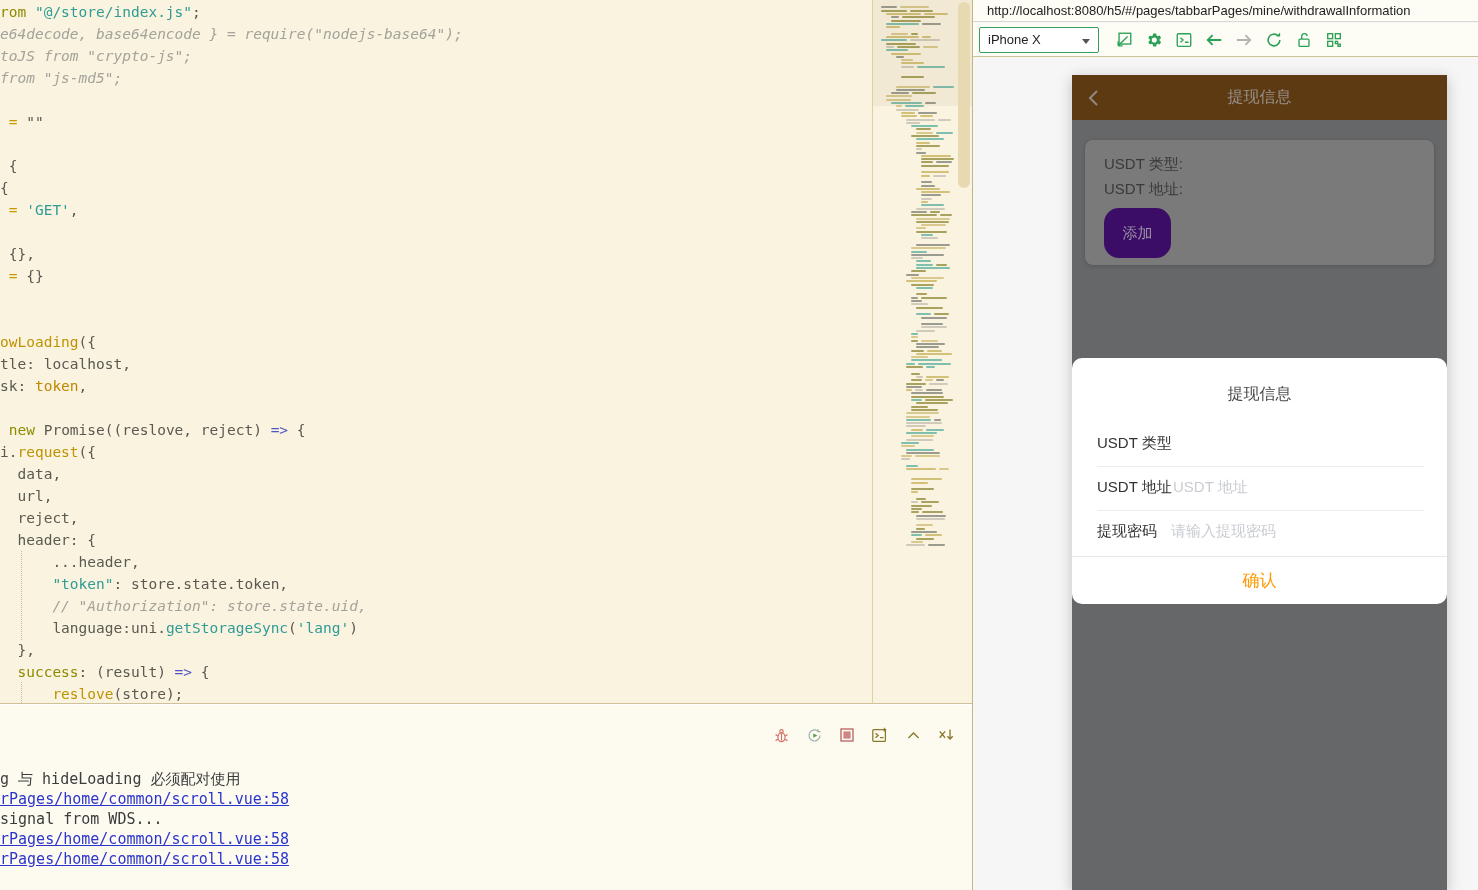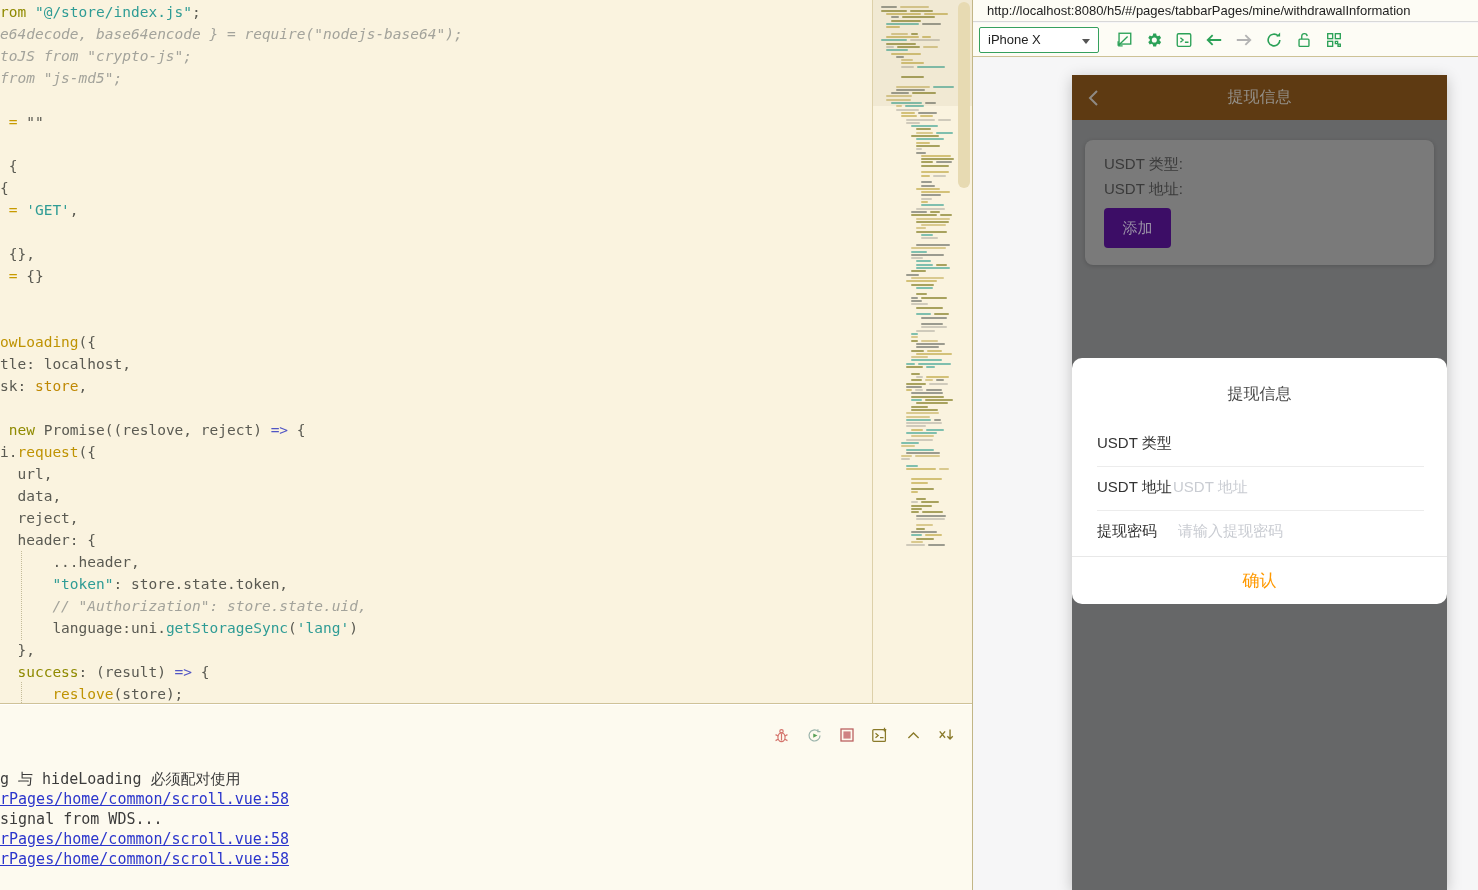--- a/index.html
+++ b/index.html
@@ -72,32 +72,32 @@
   .navbar { position:absolute; left:0; top:0; width:375px; height:45px; background:#5e3a12; }
   .navbar .nav-title { position:absolute; left:0; top:12px; width:100%; text-align:center;
                        font-size:16px; color:#949089; }
   .navbar .back-btn { position:absolute; left:13px; top:13px; width:20px; height:20px; cursor:pointer; }
   .dim { position:absolute; left:0; top:45px; width:375px; height:770px; background:#666768; }
 
   .wcard { position:absolute; left:13px; top:20px; width:349px; height:125px;
            background:#7a7a7a; border-radius:8px; box-shadow:0 1px 4px rgba(0,0,0,.18); }
   .wcard .cl1 { position:absolute; left:19px; top:15px; font-size:15px; color:#3a3a3a; }
   .wcard .cl2 { position:absolute; left:19px; top:40px; font-size:15px; color:#3a3a3a; }
-  .add-btn { position:absolute; left:19px; top:68px; width:67px; height:40px; background:#3c0d66;
-             border:none; border-radius:4px; font-size:15px; color:#9a92a6; cursor:pointer; }
+  .add-btn { position:absolute; left:19px; top:68px; width:67px; height:50px; background:#3c0d66;
+             border:none; border-radius:15px; font-size:15px; color:#9a92a6; cursor:pointer; }
 
   .modal { position:absolute; left:0; top:283px; width:375px; height:246px; background:#fff;
            border-radius:10px; }
   .modal-title { position:absolute; left:0; top:26px; width:100%; text-align:center;
                  font-size:16px; color:#4a4a4a; }
   .m-row { position:absolute; left:0; width:375px; height:44px; }
   .m-row .m-label { position:absolute; left:25px; top:12px; font-size:15px; color:#333; }
   .m-row .m-ph { position:absolute; top:12px; font-size:15px; color:#c9ccd2; }
   .row1 { top:64px; } .row2 { top:108px; } .row3 { top:152px; }
-  .row1 .m-ph { left:101px; } .row2 .m-ph { left:101px; } .row3 .m-ph { left:106px; }
+  .row1 .m-ph { left:101px; } .row2 .m-ph { left:101px; } .row3 .m-ph { left:99px; }
   .div-inset { position:absolute; left:25px; right:23px; height:0; border-bottom:1px solid #ececec; }
   .d1 { top:108px; } .d2 { top:152px; }
   .d3 { position:absolute; left:0; right:0; top:198px; height:0; border-bottom:1px solid #e8e8e8; }
   .confirm-btn { position:absolute; left:0; top:202px; width:100%; height:42px; text-align:center;
                  line-height:42px; font-size:17px; color:#ff9900; cursor:pointer; background:transparent; }
 
   svg { display:block; }
 </style>
 </head>
 <body>
@@ -116,26 +116,26 @@
         <div class="code-line"><span class="tok-def"> {</span></div>
         <div class="code-line"><span class="tok-def">{</span></div>
         <div class="code-line"><span class="tok-def"> </span><span class="tok-op">= </span><span class="tok-str">'GET'</span><span class="tok-def">,</span></div>
         <div class="code-line"></div>
         <div class="code-line"><span class="tok-def"> {},</span></div>
         <div class="code-line"><span class="tok-def"> </span><span class="tok-op">= </span><span class="tok-def">{}</span></div>
         <div class="code-line"></div>
         <div class="code-line"></div>
         <div class="code-line"><span class="tok-fn">owLoading</span><span class="tok-def">({</span></div>
         <div class="code-line"><span class="tok-def">tle: localhost,</span></div>
-        <div class="code-line"><span class="tok-def">sk: </span><span class="tok-lit">store</span><span class="tok-def">,</span></div>
+        <div class="code-line"><span class="tok-def">sk: </span><span class="tok-lit">token</span><span class="tok-def">,</span></div>
         <div class="code-line"></div>
         <div class="code-line"><span class="tok-def"> </span><span class="tok-kw">new</span><span class="tok-def"> Promise((reslove, reject) </span><span class="tok-arrow">=&gt;</span><span class="tok-def"> {</span></div>
         <div class="code-line"><span class="tok-def">i.</span><span class="tok-fn">request</span><span class="tok-def">({</span></div>
+        <div class="code-line"><span class="tok-def">  data,</span></div>
         <div class="code-line"><span class="tok-def">  url,</span></div>
-        <div class="code-line"><span class="tok-def">  data,</span></div>
         <div class="code-line"><span class="tok-def">  reject,</span></div>
         <div class="code-line"><span class="tok-def">  header: {</span></div>
         <div class="code-line"><span class="tok-def">      ...header,</span></div>
         <div class="code-line"><span class="tok-def">      </span><span class="tok-str">"token"</span><span class="tok-def">: store.state.token,</span></div>
         <div class="code-line"><span class="tok-def">      </span><span class="tok-cmt">// "Authorization": store.state.uid,</span></div>
         <div class="code-line"><span class="tok-def">      language:uni.</span><span class="tok-str">getStorageSync</span><span class="tok-def">(</span><span class="tok-str">'lang'</span><span class="tok-def">)</span></div>
         <div class="code-line"><span class="tok-def">  },</span></div>
         <div class="code-line"><span class="tok-def">  </span><span class="tok-kw">success</span><span class="tok-def">: (result) </span><span class="tok-arrow">=&gt;</span><span class="tok-def"> {</span></div>
         <div class="code-line"><span class="tok-def">      </span><span class="tok-fn">reslove</span><span class="tok-def">(store);</span></div>
       </div>

